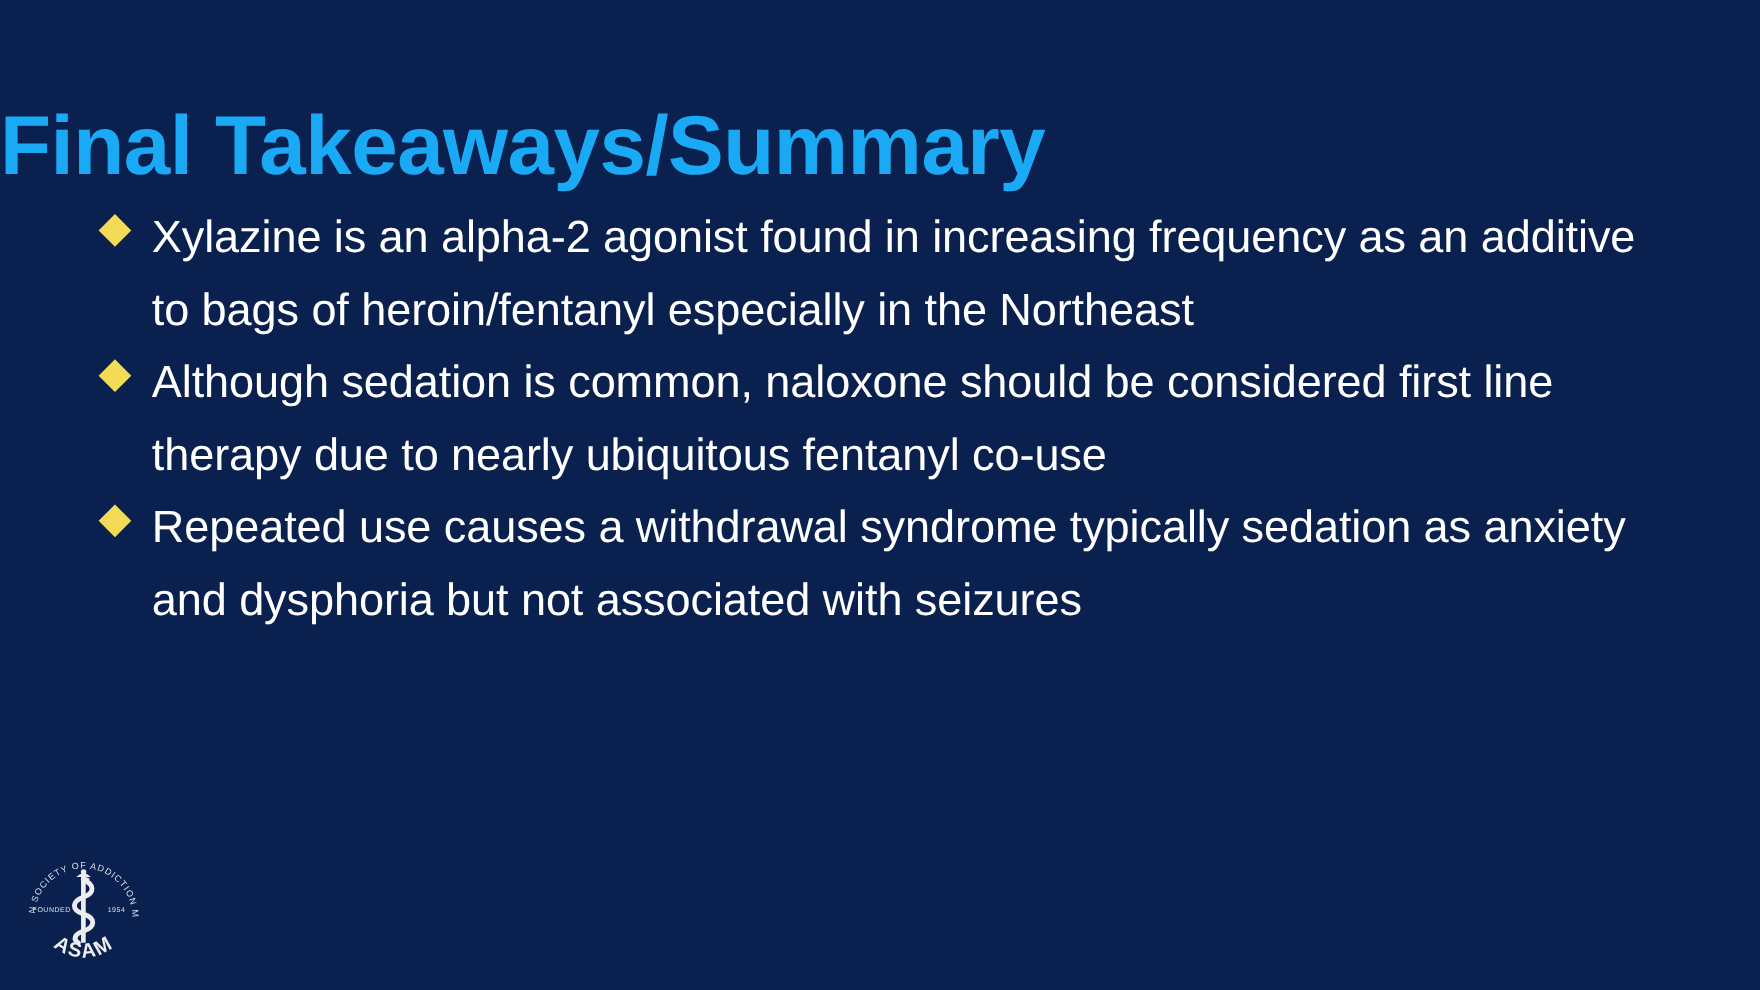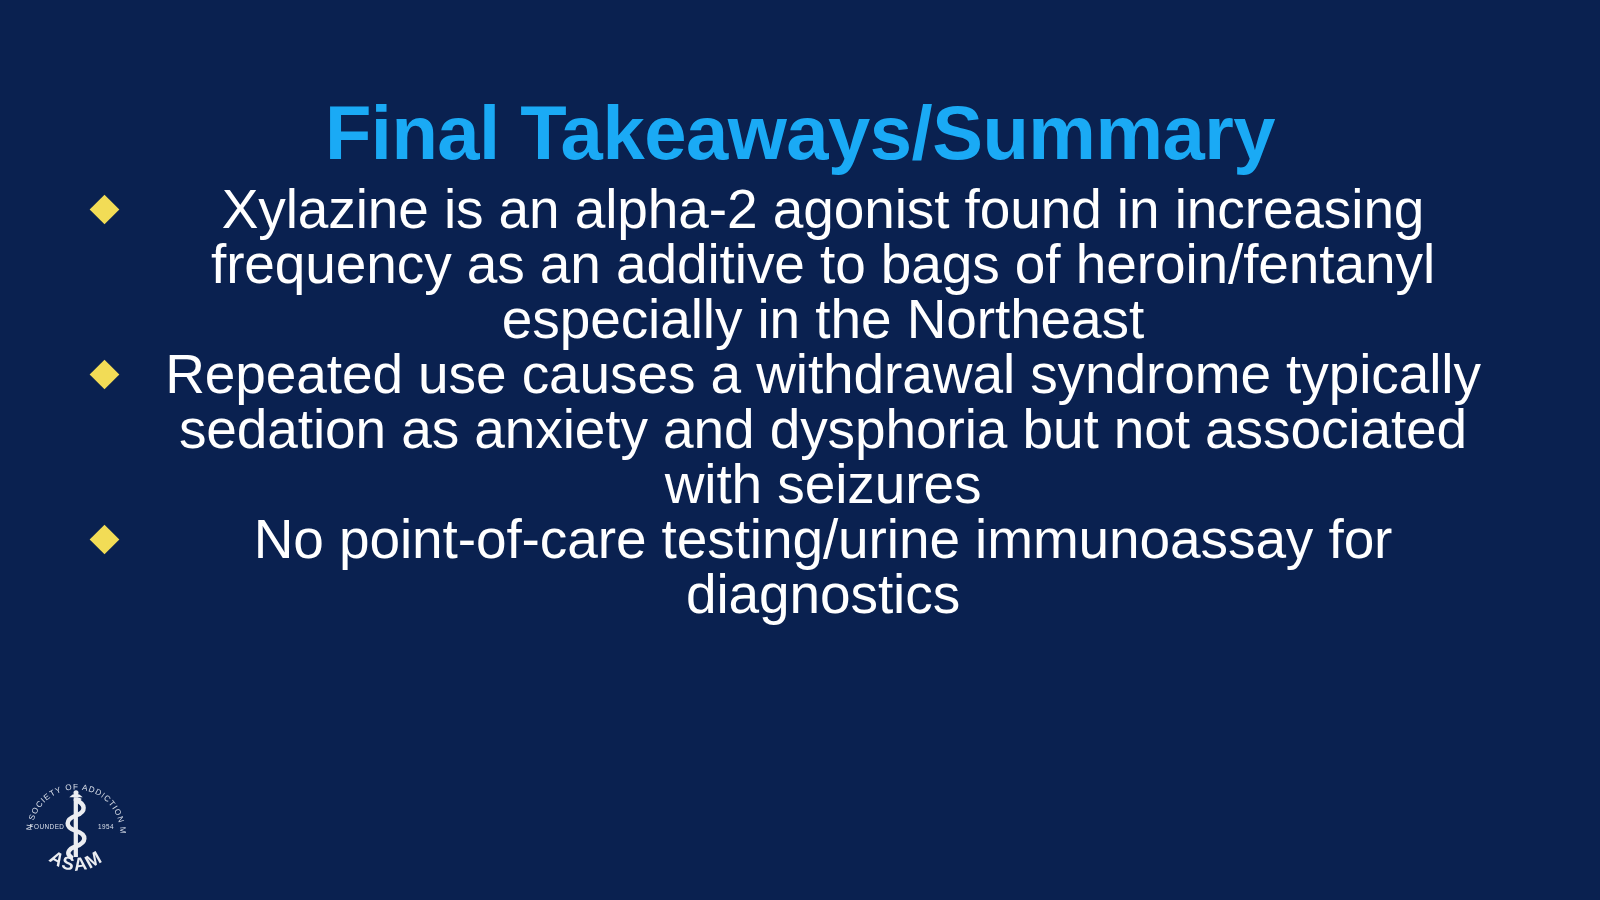--- a/index.html
+++ b/index.html
@@ -23,21 +23,21 @@
     background: #0a2150;
     box-sizing: border-box;
   }
 
   
   .slide-title {
     position: absolute;
     top: 38px;
     left: 0;
     width: 1600px;
-    text-align: center;
+    text-align: left;
     color: #1aaaf5;
     font-family: "Liberation Sans", sans-serif;
     font-weight: bold;
     font-size: 76px;
     line-height: 88px;
     letter-spacing: -0.5px;
     white-space: nowrap;
   }
 
   
@@ -68,24 +68,23 @@
     margin-left: 6px;
     background: #f2dc56;
     transform: rotate(45deg);
   }
 
   .bullet-text {
     flex: 1 1 auto;
     color: #ffffff;
     font-family: "Liberation Sans", sans-serif;
     font-weight: normal;
-    font-size: 55px;
-    line-height: 55px;
+    font-size: 41px;
+    line-height: 66px;
     letter-spacing: -0.1px;
-    text-align: center;
   }
 
   
   .logo {
     position: absolute;
     left: 18px;
     bottom: 14px;
     width: 116px;
     height: 112px;
     opacity: 0.92;
@@ -105,35 +104,35 @@
 
   <div class="body-block">
 
     <div class="bullet-row">
       <span class="bullet-marker">
         <span class="diamond"></span>
       </span>
       <span class="bullet-text">Xylazine is an alpha-2 agonist found in increasing frequency as an additive to bags of heroin/fentanyl especially in the Northeast</span>
     </div>
 
+    <div class="bullet-row">
+      <span class="bullet-marker">
+        <span class="diamond"></span>
+      </span>
+      <span class="bullet-text">Although sedation is common, naloxone should be considered first line therapy due to nearly ubiquitous fentanyl co-use</span>
+    </div>
 
     <div class="bullet-row">
       <span class="bullet-marker">
         <span class="diamond"></span>
       </span>
       <span class="bullet-text">Repeated use causes a withdrawal syndrome typically sedation as anxiety and dysphoria but not associated with seizures</span>
     </div>
 
 
-    <div class="bullet-row">
-      <span class="bullet-marker">
-        <span class="diamond"></span>
-      </span>
-      <span class="bullet-text">No point-of-care testing/urine immunoassay for diagnostics</span>
-    </div>
 
 
   </div>
 
   <div class="logo">
     <svg viewBox="0 0 120 116" xmlns="http://www.w3.org/2000/svg" aria-hidden="true">
       <defs>
         <path id="ringArc" d="M 14,62 A 46,46 0 1 1 106,62" fill="none"></path>
         <path id="bottomArc" d="M 22,78 A 44,44 0 0 0 98,78" fill="none"></path>
       </defs>

